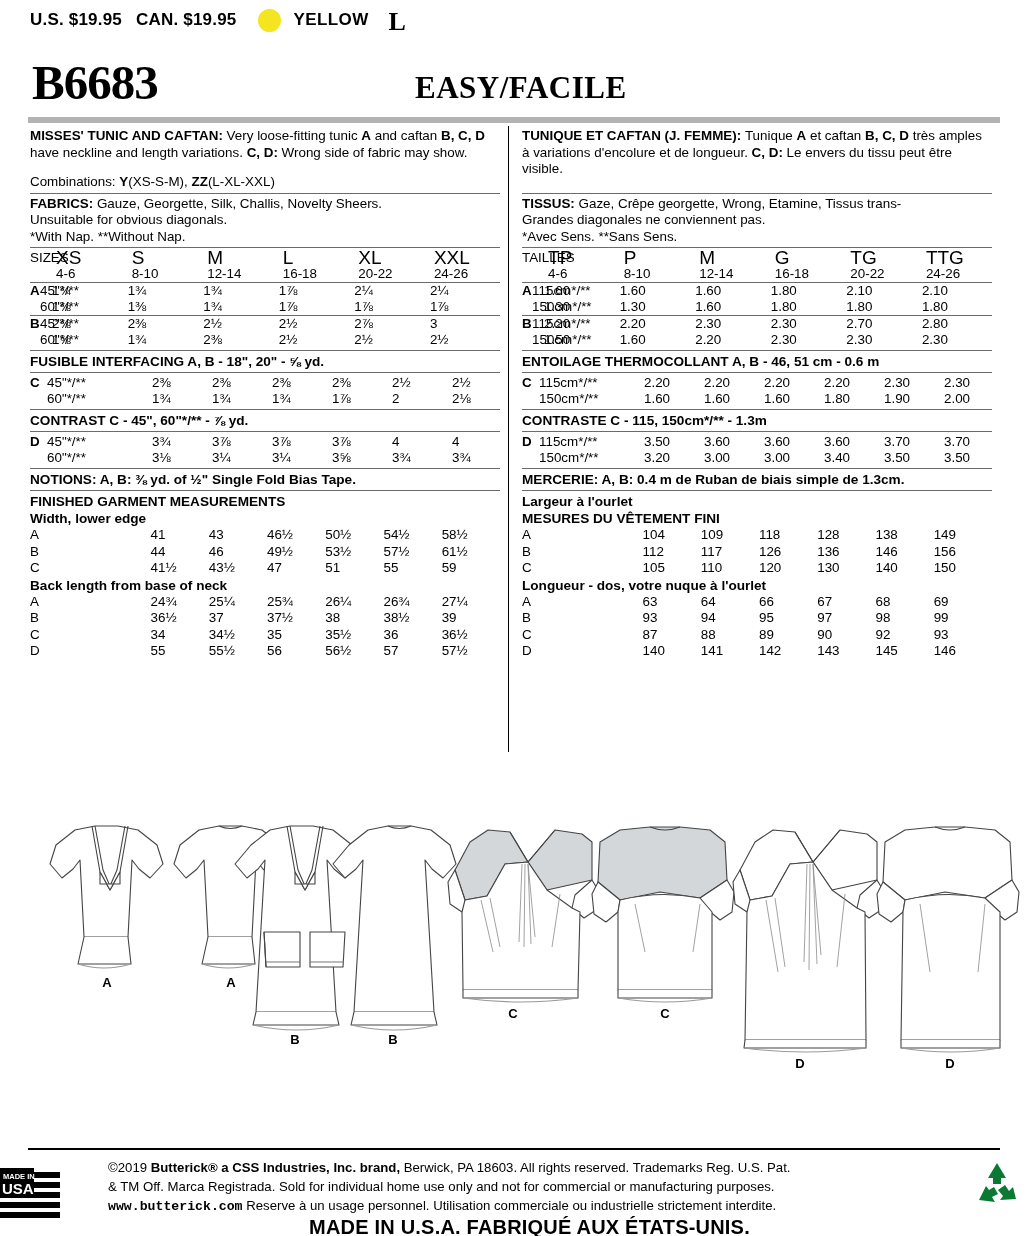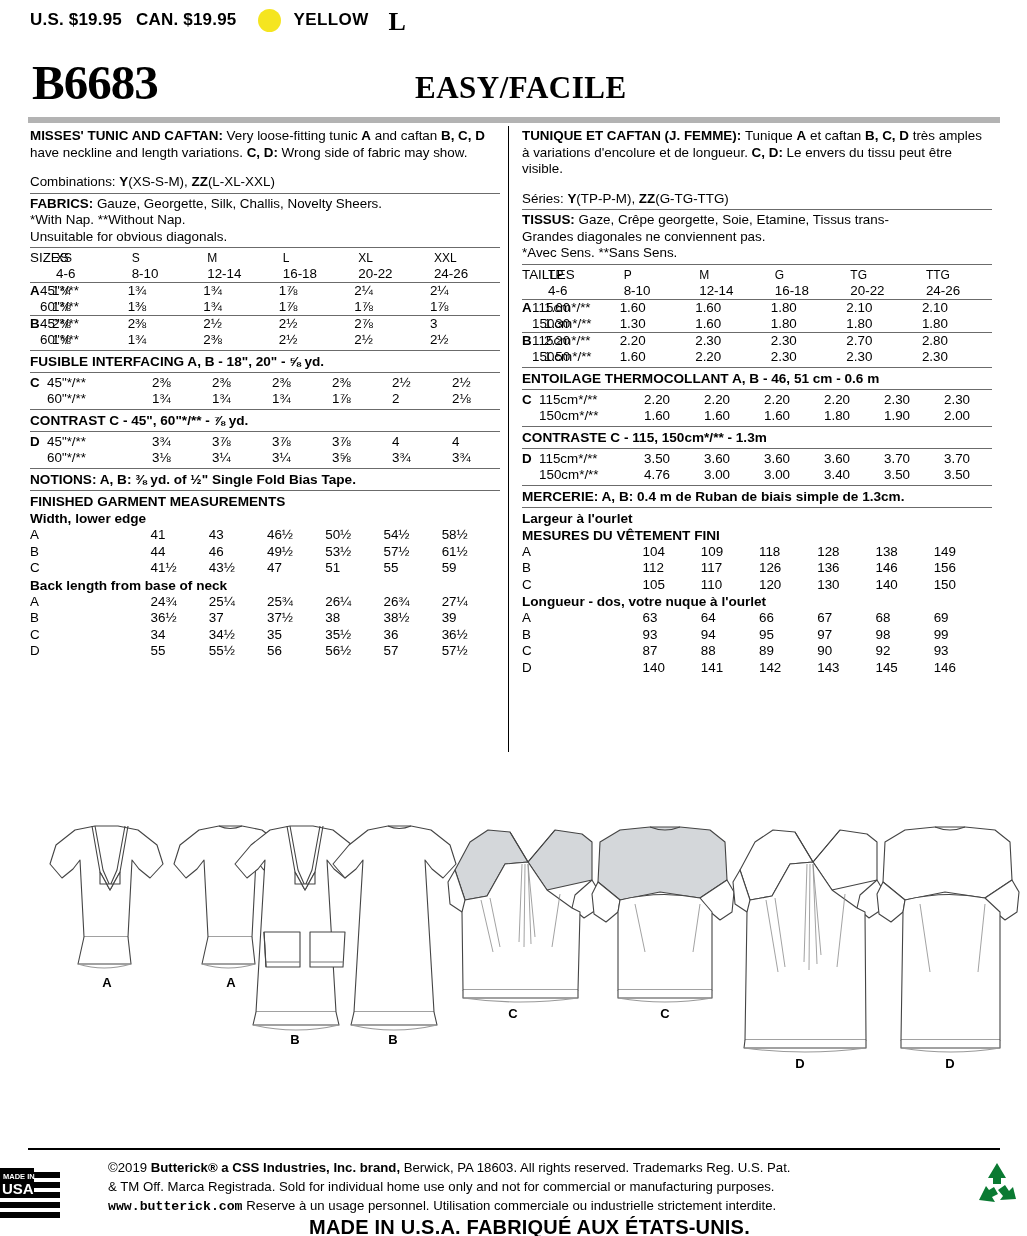--- a/index.html
+++ b/index.html
@@ -129,21 +129,21 @@
     white-space: nowrap;
   }
   .c-view  { width: 17px; font-weight: bold; }
   .c-fab   { width: 103px; }
   .c-num   { width: 58px; }
   .c-num-last { width: 55px; }
 
   .hdr td { font-weight: normal; }
   .hdr .c-num, .hdr .c-num-last { text-align: left; padding-left: 6px;}
   .sizes-lbl { font-size: 13.4px; }
-  .hdr-size { font-size: 12px; }
+  .hdr-size { font-size: 19px; }
 
   .row td.c-num, .row td.c-num-last { padding-left: 2px; }
 
   .rule-row td {
     padding: 0;
     height: 1px;
   }
   .rule-line { height: 1px; background: #6b6b6b; width: 100%; }
 
   .fullrule {
@@ -255,22 +255,22 @@
 
   <div class="spacer"></div>
 
   <div class="para">
     <span>Combinations:</span><span>&nbsp;<b>Y</b>(XS-S-M), <b>ZZ</b>(L-XL-XXL)</span>
   </div>
   <hr class="hr-thin">
   <div class="para">
     <b>FABRICS:</b><span> Gauze, Georgette, Silk, Challis, Novelty Sheers.</span>
   </div>
+  <div class="para">Unsuitable for obvious diagonals.</div>
   <div class="para">*With Nap. **Without Nap.</div>
-  <div class="para">Unsuitable for obvious diagonals.</div>
 
   <hr class="hr-thin">
 
   <table class="yard">
     <tbody>
         <tr class="hdr">
       <td class="c-view sizes-lbl" colspan="2" style="font-weight:normal">SIZES</td>
       <td class="c-num hdr-size">XS</td>
       <td class="c-num hdr-size">S</td>
       <td class="c-num hdr-size">M</td>
@@ -483,26 +483,23 @@
 </div>
 
 <div class="col col-right">
 
   <div class="para">
     <b>TUNIQUE ET CAFTAN (J. FEMME):</b><span>&nbsp;Tunique <b>A</b> et caftan <b>B, C, D</b> très amples à variations d'encolure et de longueur. <b>C, D:</b> Le envers du tissu peut être visible.</span>
   </div>
 
   <div class="spacer"></div>
 
+  <hr class="hr-thin">
   <div class="para">
-    <span>Séries:</span><span>&nbsp;<b>Y</b>(TP-P-M), <b>ZZ</b>(G-TG-TTG)</span>
-  </div>
-  <hr class="hr-thin">
-  <div class="para">
-    <b>TISSUS:</b><span> Gaze, Crêpe georgette, Soie, Etamine, Tissus trans-</span>
+    <b>TISSUS:</b><span> Gaze, Crêpe georgette, Wrong, Etamine, Tissus trans-</span>
   </div>
   <div class="para">Grandes diagonales ne conviennent pas.</div>
   <div class="para">*Avec Sens. **Sans Sens.</div>
 
   <hr class="hr-thin">
 
   <table class="yard">
     <tbody>
         <tr class="hdr">
       <td class="c-view sizes-lbl" colspan="2" style="font-weight:normal">TAILLES</td>
@@ -617,21 +614,21 @@
       <td class="c-num">3.50</td>
       <td class="c-num">3.60</td>
       <td class="c-num">3.60</td>
       <td class="c-num">3.60</td>
       <td class="c-num">3.70</td>
       <td class="c-num-last">3.70</td>
     </tr>
     <tr class="row">
       <td class="c-view"></td>
       <td class="c-fab">150cm*/**</td>
-      <td class="c-num">4.76</td>
+      <td class="c-num">3.20</td>
       <td class="c-num">3.00</td>
       <td class="c-num">3.00</td>
       <td class="c-num">3.40</td>
       <td class="c-num">3.50</td>
       <td class="c-num-last">3.50</td>
     </tr>
   </tbody>
     </table>
 
   <hr class="hr-thin">

